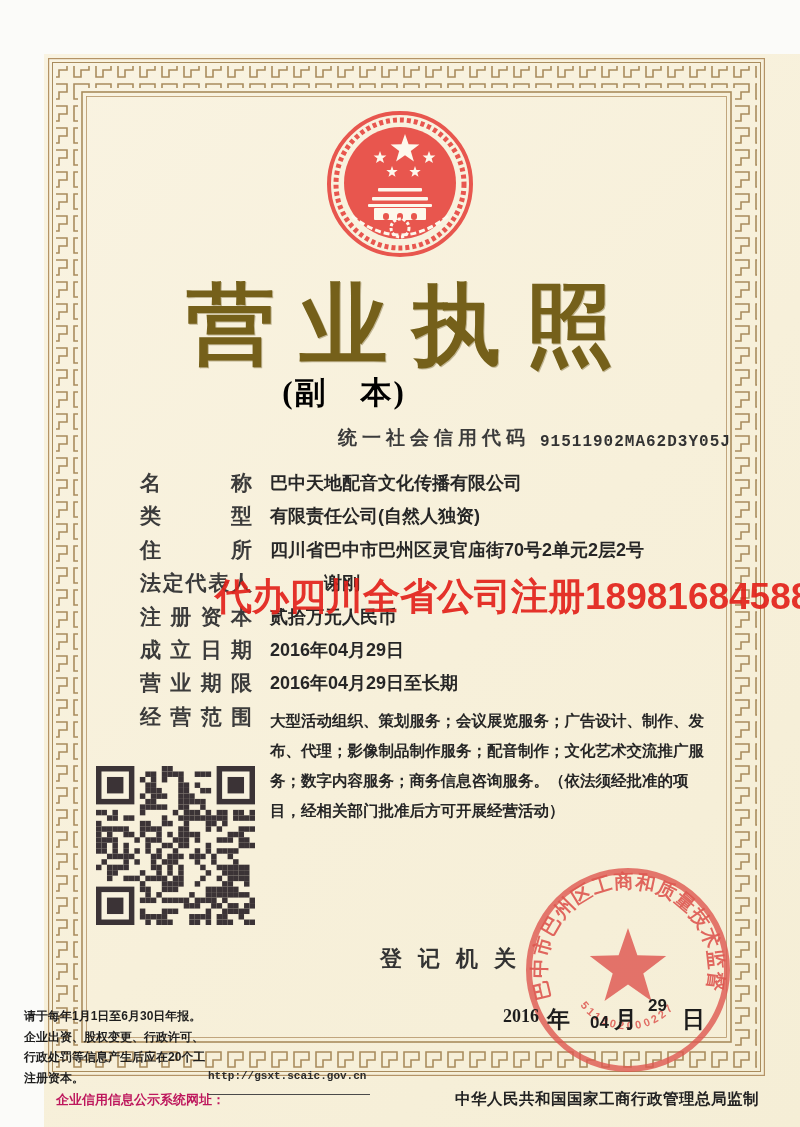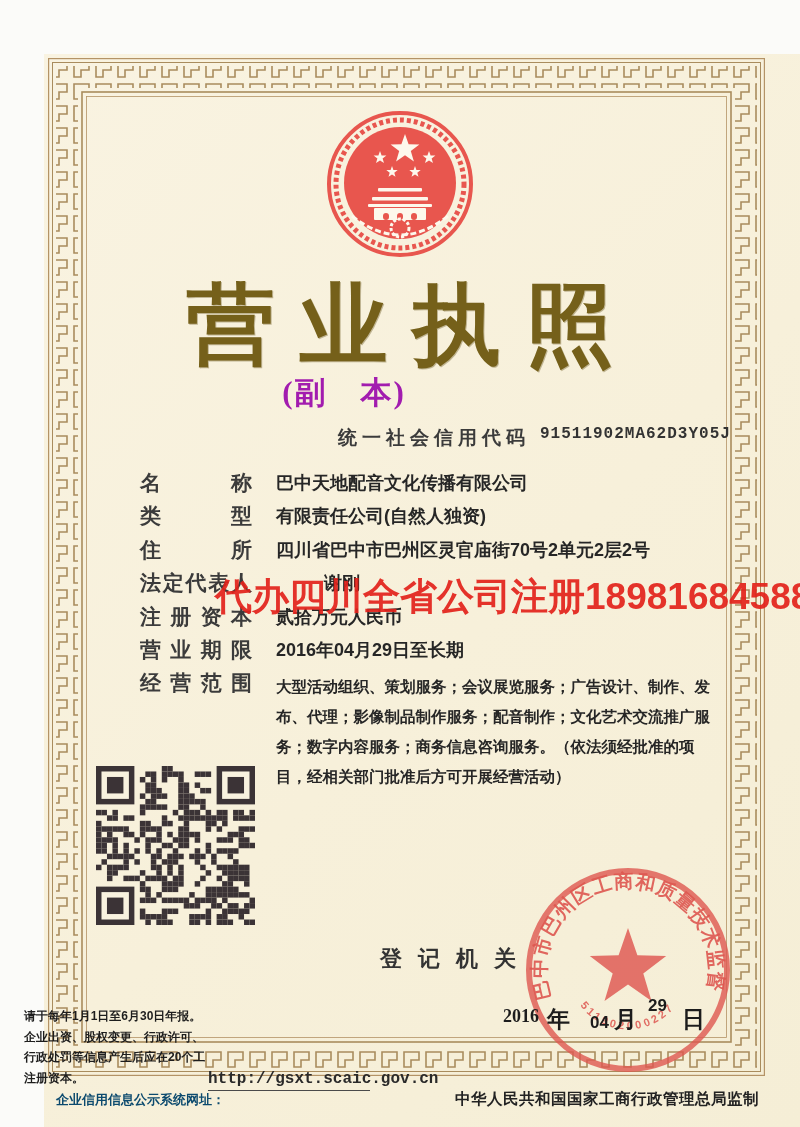--- a/index.html
+++ b/index.html
@@ -21,34 +21,34 @@
   .title{
     position:absolute;left:0;top:276px;width:800px;text-align:center;
     font-family:"Liberation Serif",serif;font-weight:900;
     font-size:88px;line-height:100px;color:#75601a;
     letter-spacing:25px;padding-left:25px;box-sizing:border-box;
     text-shadow:1px 1px 0 rgba(90,70,10,.35);
   }
   .subtitle{
     position:absolute;left:0;top:372px;width:688px;text-align:center;
     font-family:"Liberation Serif",serif;font-weight:700;
-    font-size:31px;color:#a21caf;letter-spacing:2px;
-  }
-  .credit-row{position:absolute;left:338px;top:425px;display:flex;align-items:flex-start;}
+    font-size:31px;color:#000000;letter-spacing:2px;
+  }
+  .credit-row{position:absolute;left:338px;top:425px;display:flex;align-items:flex-end;}
   .credit-label{font-size:19px;font-weight:700;color:#3b3b3b;letter-spacing:5px;margin-right:10px;}
   .credit-code{font-family:"Liberation Mono",monospace;font-size:16px;font-weight:700;color:#333;letter-spacing:1px;}
   
   .fields{position:absolute;left:140px;top:472px;width:575px;}
   .field-row{display:flex;align-items:flex-start;margin-bottom:11px;}
   .field-label{
     flex:0 0 112px;width:112px;text-align:justify;text-align-last:justify;
     font-size:21px;line-height:22.4px;font-weight:700;color:#3b3b3b;
   }
   .field-value{
-    margin-left:24px;font-size:18px;line-height:22.4px;color:#262626;font-weight:600;width:449px;
+    margin-left:18px;font-size:18px;line-height:22.4px;color:#262626;font-weight:600;width:449px;
   }
   .field-row.rep .field-value{margin-left:72px;}
   .field-row.scope .field-value{font-size:15.5px;line-height:30px;font-weight:600;}
   
   .watermark{
     position:absolute;left:215px;top:572px;width:560px;z-index:6;
     color:#e3221b;font-size:37px;font-weight:700;letter-spacing:0px;
     white-space:nowrap;opacity:.92;
   }
   
@@ -67,26 +67,26 @@
   .d-month{left:590px;top:998px;font-size:17px;font-weight:700;margin-top:15px;}
   .d-mu{left:614px;top:1004px;font-size:23px;font-weight:700;}
   .d-day{left:648px;top:996px;font-size:17px;font-weight:700;}
   .d-du{left:682px;top:1004px;font-size:23px;font-weight:700;}
   
   .notice{
     position:absolute;left:24px;top:1006px;width:300px;z-index:6;
     font-size:12px;line-height:20.5px;font-weight:700;color:#1d1d1d;
   }
   .site-label{
-    position:absolute;left:56px;top:1091px;font-size:13px;font-weight:700;color:#0c4a6e;z-index:6;
+    position:absolute;left:56px;top:1091px;font-size:13px;font-weight:700;color:#be185d;z-index:6;
   }
   .site-url{
     position:absolute;left:208px;top:1070px;width:162px;z-index:6;
-    font-family:"Liberation Mono",monospace;font-size:16px;font-weight:700;color:#2a2a2a;
-    border-bottom:1.5px solid #4a4a4a;padding-bottom:2px;letter-spacing:0;
+    font-family:"Liberation Mono",monospace;font-size:11px;font-weight:700;color:#2a2a2a;
+    border-bottom:1.5px solid #4a4a4a;padding-bottom:12px;letter-spacing:0;
   }
   .issuer{
     position:absolute;left:455px;top:1089px;font-size:15.5px;color:#222;font-weight:600;letter-spacing:.5px;
   }
 </style>
 </head>
 <body>
 
 <div id="stage">
 
@@ -159,20 +159,24 @@
       <span class="field-label">住所</span>
       <span class="field-value">四川省巴中市巴州区灵官庙街70号2单元2层2号</span>
     </div>
     <div class="field-row rep">
       <span class="field-label">法定代表人</span>
       <span class="field-value">谢刚</span>
     </div>
     <div class="field-row">
       <span class="field-label">注册资本</span>
       <span class="field-value">贰拾万元人民币</span>
+    </div>
+    <div class="field-row">
+      <span class="field-label">成立日期</span>
+      <span class="field-value">2016年04月29日</span>
     </div>
     <div class="field-row">
       <span class="field-label">营业期限</span>
       <span class="field-value">2016年04月29日至长期</span>
     </div>
     <div class="field-row scope">
       <span class="field-label">经营范围</span>
       <span class="field-value">大型活动组织、策划服务；会议展览服务；广告设计、制作、发布、代理；影像制品制作服务；配音制作；文化艺术交流推广服务；数字内容服务；商务信息咨询服务。（依法须经批准的项目，经相关部门批准后方可开展经营活动）</span>
     </div>
   </div>

